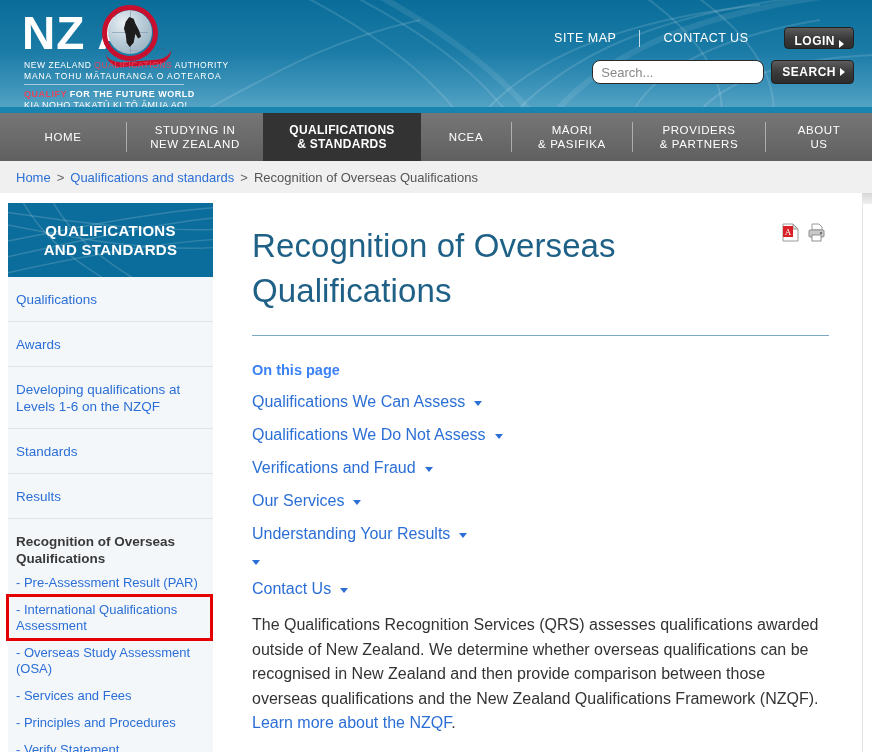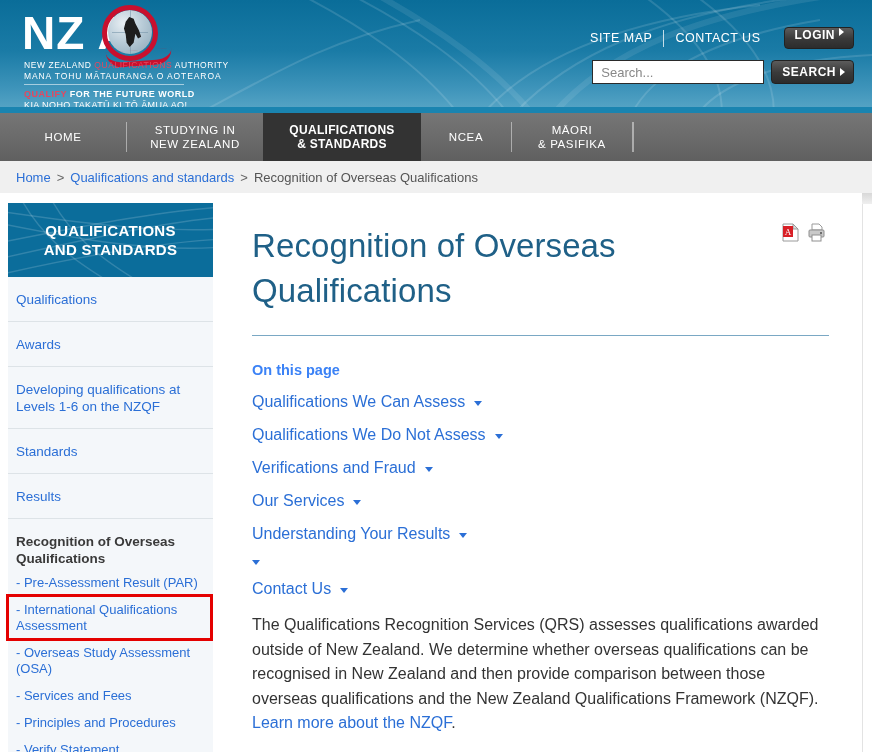--- a/index.html
+++ b/index.html
@@ -118,39 +118,39 @@
   .logo-tag2 {
     position: absolute; left: 2px; top: 92px;
     font-size: 9px; font-weight: normal; letter-spacing: 0.4px;
     color: #ffffff; white-space: nowrap;
   }
 
   
   .util-row {
     position: absolute;
     right: 18px; top: 27px;
-    display: flex; align-items: center; gap: 0;
+    display: flex; align-items: center; gap: 12px;
     height: 22px;
   }
   .util-link {
     color: #ffffff;
     font-size: 12.5px;
     letter-spacing: 0.5px;
     text-decoration: none;
     padding: 0 11px;
   }
   .util-sep {
     width: 1px; height: 17px;
     background: rgba(255,255,255,0.75);
   }
   .btn-dark {
     margin-left: 12px;
     height: 22px;
     padding: 0 9px 0 10px;
-    display: inline-flex; align-items: flex-start; gap: 4px;
+    display: inline-flex; align-items: flex-end; gap: 4px;
     background: linear-gradient(180deg, #5c5c5c 0%, #3a3a3a 52%, #2c2c2c 100%);
     color: #ffffff;
     font-size: 12px; font-weight: bold; letter-spacing: 0.5px;
     border-radius: 4px;
     border: 1px solid #222;
     cursor: pointer;
     white-space: nowrap;
   }
   .caret-right {
     width: 0; height: 0;
@@ -160,21 +160,21 @@
   }
   .search-row {
     position: absolute;
     right: 18px; top: 60px;
     display: flex; align-items: center;
     height: 24px;
   }
   .search-input {
     width: 172px; height: 24px;
     border: 1px solid #2a2a2a;
-    border-radius: 0;
+    border-radius: 8px;
     padding: 0 8px;
     font-size: 13px;
     color: #333;
     font-family: "Liberation Sans", sans-serif;
     background: #ffffff;
     outline: none;
   }
   .search-input::placeholder { color: #888; }
   .btn-search {
     margin-left: 7px;
@@ -451,21 +451,29 @@
   </div>
   <div class="nav-item" style="width:90px">
     <span>NCEA</span>
   </div>
   <div class="nav-divider"></div>
   <div class="nav-item" style="width:120px">
     <span>MĀORI</span>
     <span>&amp; PASIFIKA</span>
   </div>
   <div class="nav-divider"></div>
+  <div class="nav-item" style="width:132px">
+    <span>PROVIDERS</span>
+    <span>&amp; PARTNERS</span>
+  </div>
   <div class="nav-divider"></div>
+  <div class="nav-item" style="flex:1 1 auto">
+    <span>ABOUT</span>
+    <span>US</span>
+  </div>
 </div>
 
 <div class="breadcrumb">
   <a href="#">Home</a>
   <span class="sep">&gt;</span>
   <a href="#">Qualifications and standards</a>
   <span class="sep">&gt;</span>
   <span>Recognition of Overseas Qualifications</span>
 </div>
 

